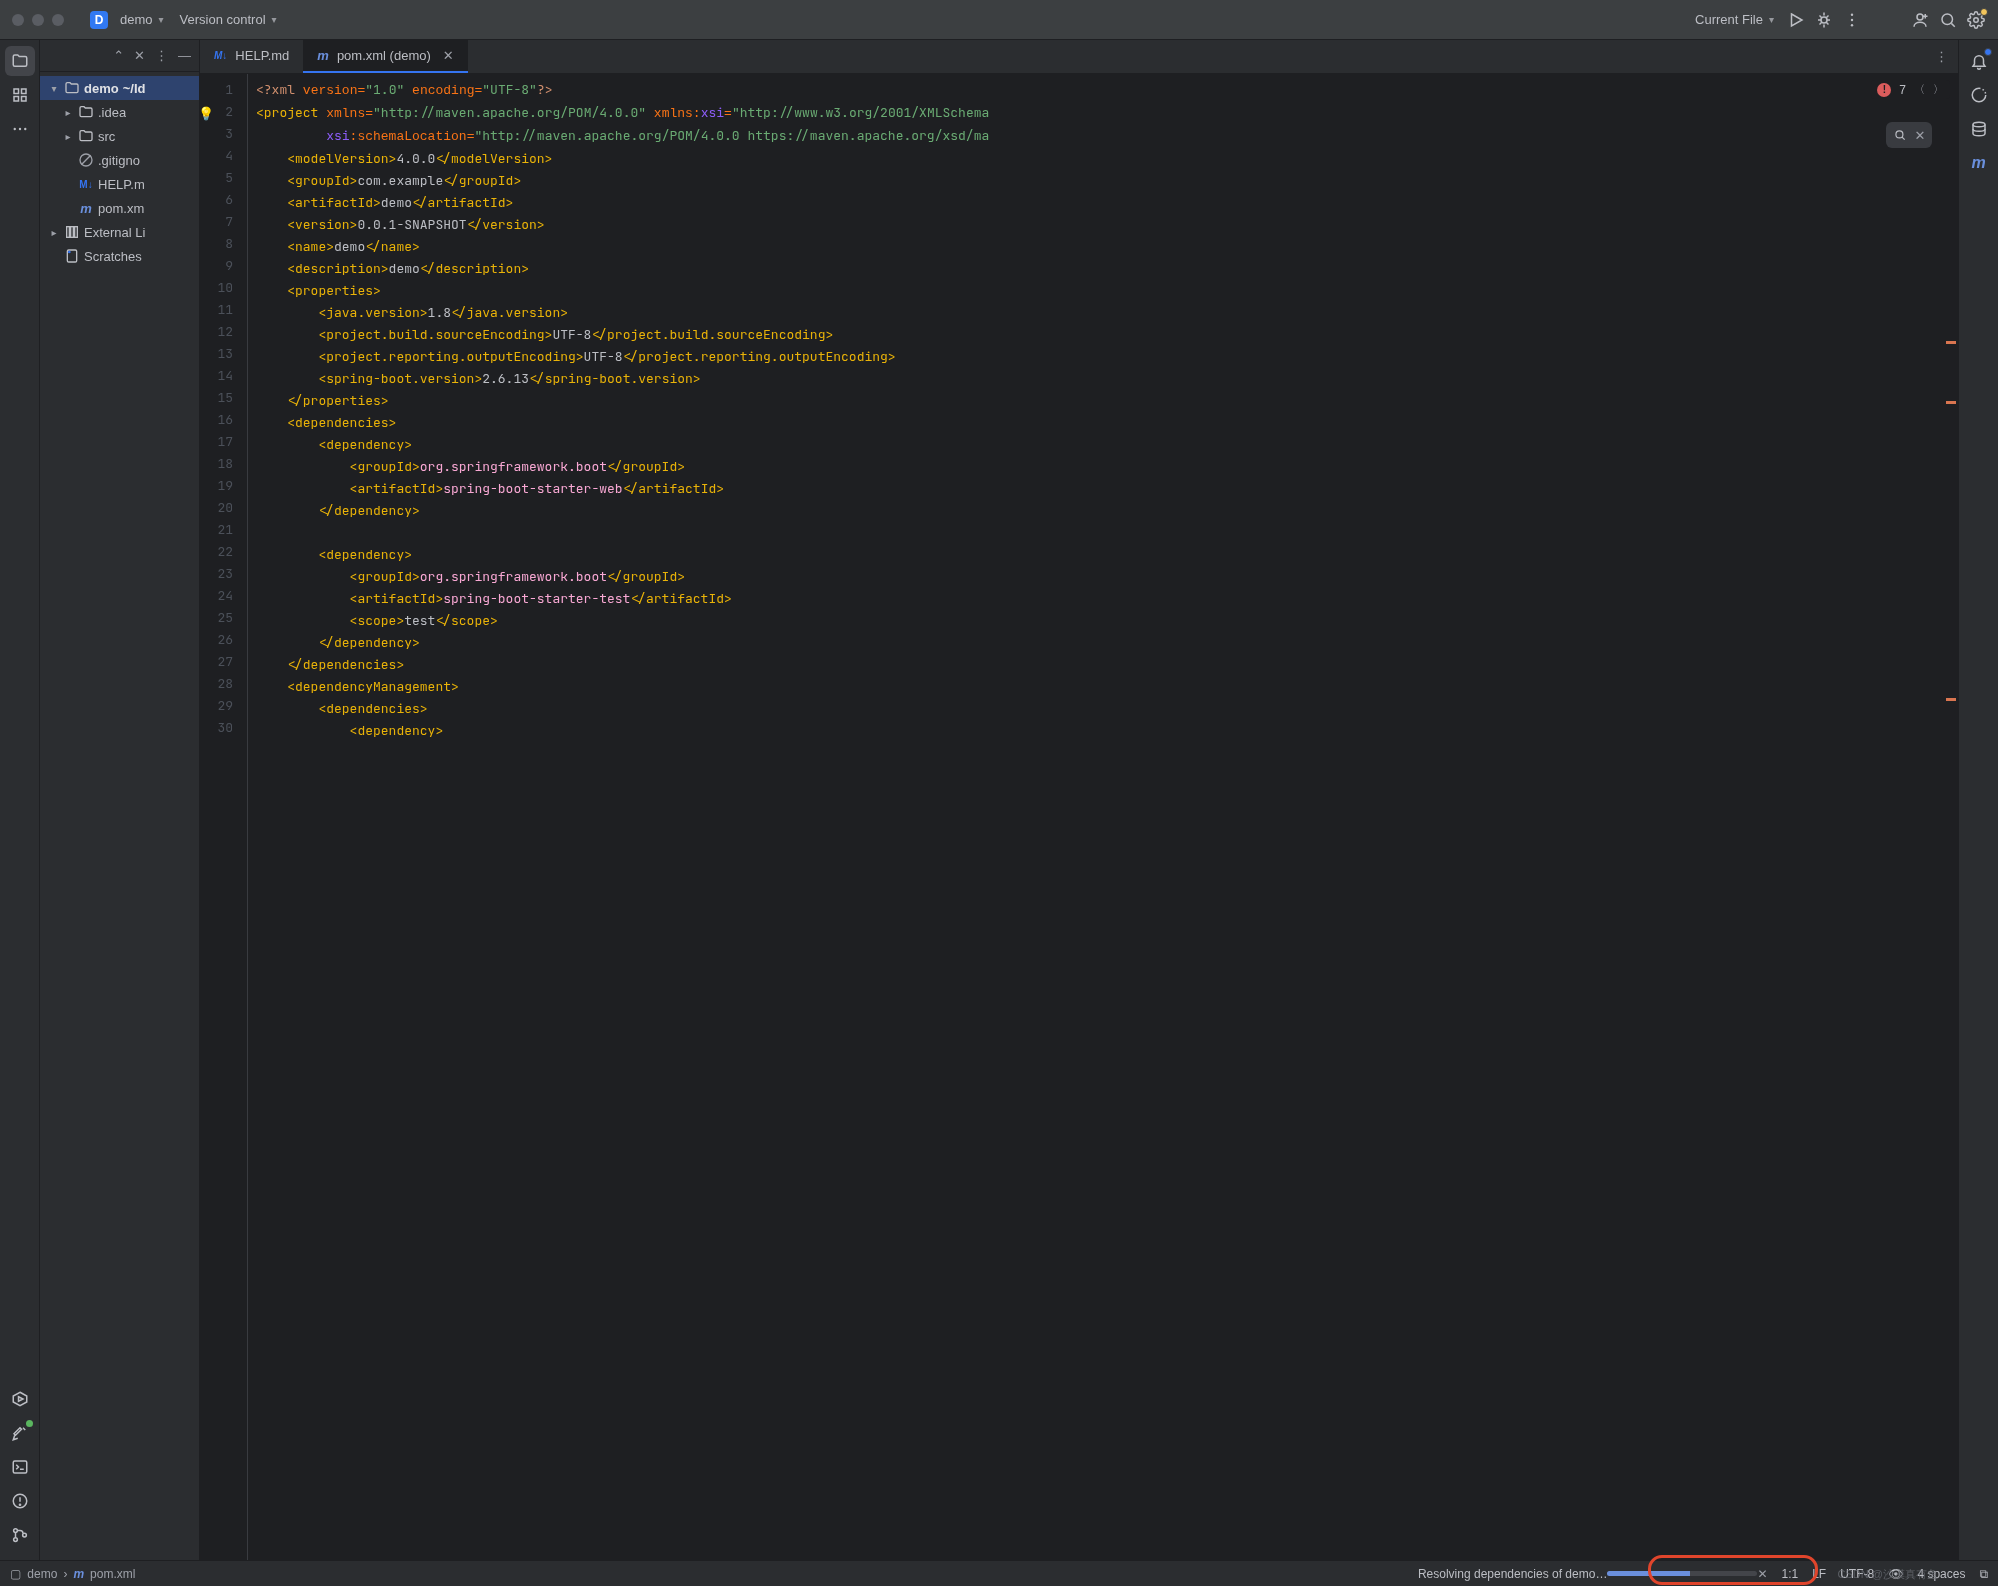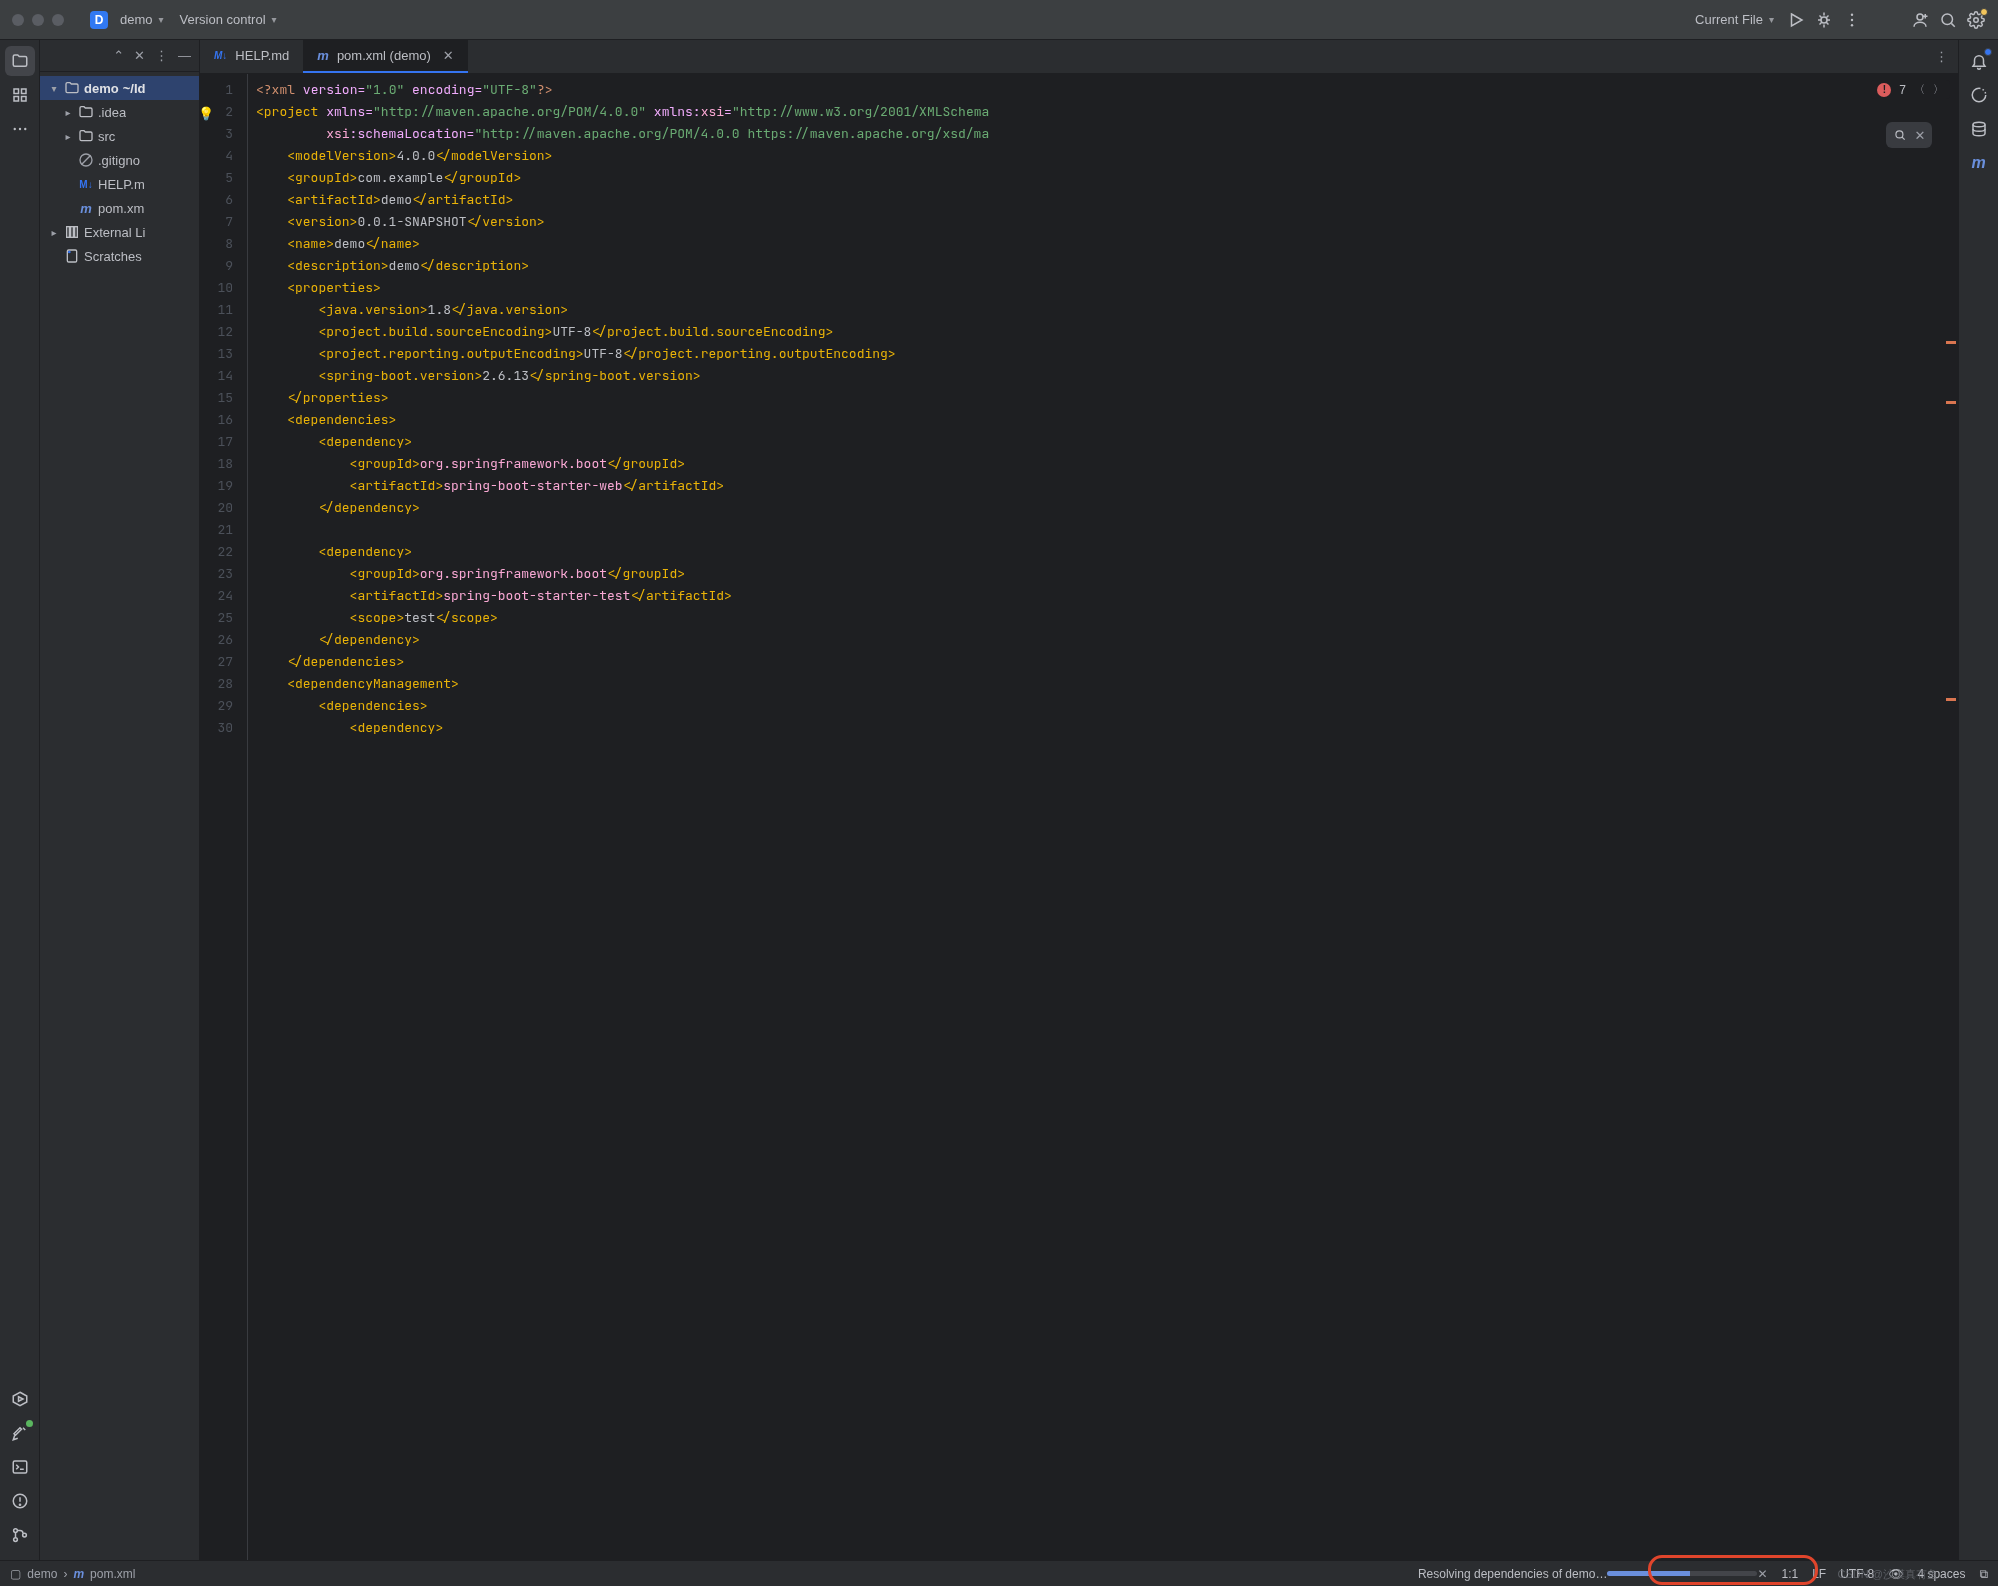--- a/index.html
+++ b/index.html
@@ -79,26 +79,26 @@
   .tab .close { font-size:13px; color:#9da0a8; margin-left:4px; }
   .tab-ic { font-weight:700; font-style:italic; }
   .tabs-right { margin-left:auto; display:flex; align-items:center; padding:0 10px; color:#9da0a8; }
 
   .editor-wrap { flex:1; display:flex; min-height:0; background:#1e1f22; position:relative; }
   .gutter { width:48px; padding:5px 0; text-align:right; color:#4b5059; border-right:1px solid #393b40; font-family:"JetBrains Mono",Menlo,Consolas,monospace; font-size:13px; line-height:22px; user-select:none; }
   .gutter div { padding-right:14px; position:relative; }
   .bulb { position:absolute; left:-2px; top:2px; color:#f2c55c; }
   .code { flex:1; overflow:auto; padding:5px 0 5px 8px; font-family:"JetBrains Mono",Menlo,Consolas,monospace; font-size:13px; line-height:22px; white-space:pre; color:#bcbec4; }
   .tag { color:#eab308; }
-  .attr { color:#f0abfc; }
+  .attr { color:#f97316;font-family:Liberation Mono, monospace; }
   .str { color:#6aab73; }
   .pi  { color:#cf8e6d; }
   .piq { color:#6aab73; }
   .txt-hl { color:#f9a8d4; }
-  .ns  { color:#f9a8d4; }
+  .ns  { color:#8b5cf6; }
 
   .inspect { position:absolute; top:6px; right:8px; display:flex; align-items:center; gap:8px; background:rgba(30,31,34,.9); padding:2px 6px; border-radius:4px; font-size:12px; }
   .inspect .err { width:14px;height:14px;border-radius:50%;background:#db5c5c;color:#1e1f22;display:flex;align-items:center;justify-content:center;font-weight:700;font-size:10px; }
   .inspect .cnt { color:#bcbec4; }
   .inspect .nav { color:#9da0a8; font-size:11px; }
 
   .mini-hint { position:absolute; top:48px; right:26px; width:46px; height:26px; background:#393b40; border-radius:6px; display:flex; align-items:center; justify-content:center; color:#bcbec4; }
   .mini-hint .x { margin-left:8px; color:#9da0a8; }
 
   .err-stripe { position:absolute; right:0; top:0; bottom:0; width:12px; }

